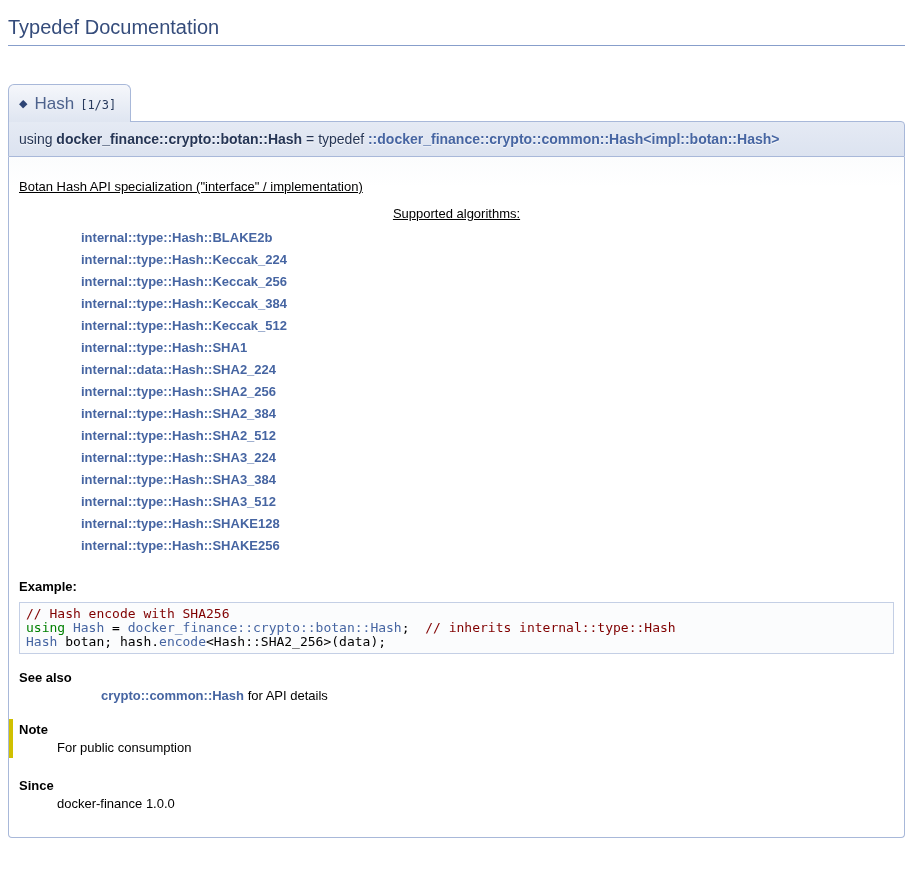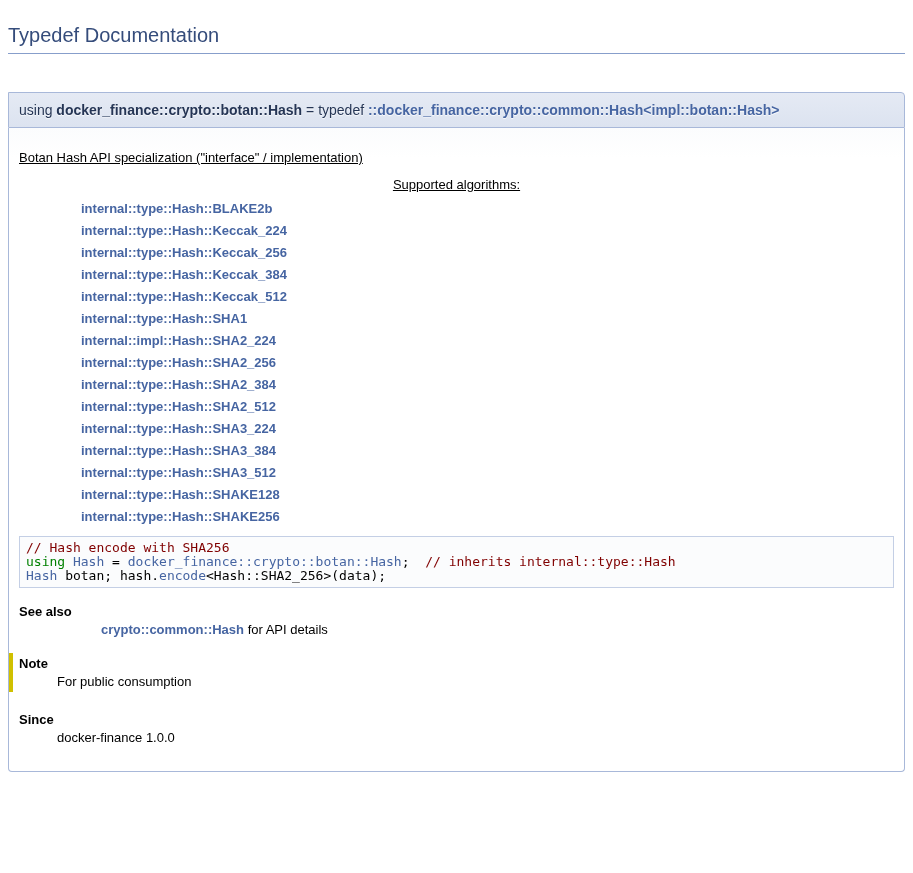--- a/index.html
+++ b/index.html
@@ -5,21 +5,21 @@
   * { box-sizing: border-box; }
   html, body { margin: 0; padding: 0; }
   body {
     background: #ffffff;
     font-family: "Liberation Sans", sans-serif;
     font-size: 13px;
     color: #000000;
     width: 913px;
     min-height: 873px;
   }
-  .page { padding: 16px 8px; }
+  .page { padding: 8px 8px; }
 
   h2.groupheader {
     margin: 0;
     padding: 8px 0 6px;
     font-size: 20px;
     font-weight: normal;
     color: #354C7B;
     border-bottom: 1px solid #879ECB;
   }
 
@@ -101,49 +101,53 @@
 </style>
 </head>
 <body>
 
 <div class="page">
 
   <h2 class="groupheader">Typedef Documentation</h2>
 
   <div class="memitem-block">
 
+    <h2 class="memtitle"><a class="permalink">◆</a><span>Hash</span><span class="overload">[1/3]</span></h2>
 
     <div class="memitem">
 
       <div class="memproto"><span>using </span><b class="proto-name">docker_finance::crypto::botan::Hash</b><span> = typedef </span><a class="proto-link">::docker_finance::crypto::common::Hash&lt;impl::botan::Hash&gt;</a></div>
 
       <div class="memdoc">
 
         <p>Botan Hash API specialization ("interface" / implementation)</p>
 
         <p class="algo-label">Supported algorithms:</p>
 
         <div class="algo-list">
             <a class="el">internal::type::Hash::BLAKE2b</a>
             <a class="el">internal::type::Hash::Keccak_224</a>
             <a class="el">internal::type::Hash::Keccak_256</a>
             <a class="el">internal::type::Hash::Keccak_384</a>
             <a class="el">internal::type::Hash::Keccak_512</a>
             <a class="el">internal::type::Hash::SHA1</a>
-            <a class="el">internal::impl::Hash::SHA2_224</a>
+            <a class="el">internal::data::Hash::SHA2_224</a>
             <a class="el">internal::type::Hash::SHA2_256</a>
             <a class="el">internal::type::Hash::SHA2_384</a>
             <a class="el">internal::type::Hash::SHA2_512</a>
             <a class="el">internal::type::Hash::SHA3_224</a>
             <a class="el">internal::type::Hash::SHA3_384</a>
             <a class="el">internal::type::Hash::SHA3_512</a>
             <a class="el">internal::type::Hash::SHAKE128</a>
             <a class="el">internal::type::Hash::SHAKE256</a>
           </div>
 
+        <dl class="example">
+          <dt>Example:</dt>
+        </dl>
 
         <div class="fragment">
           <div class="line"><span class="code-comment">// Hash encode with SHA256</span></div>
           <div class="line"><span class="code-keyword">using </span><a class="code">Hash</a><span> = </span><a class="code">docker_finance::crypto::botan::Hash</a><span>;  </span><span class="code-comment">// inherits internal::type::Hash</span></div>
           <div class="line"><a class="code">Hash</a><span> botan; hash.</span><a class="code">encode</a><span>&lt;Hash::SHA2_256&gt;(data);</span></div>
         </div>
 
         <dl class="section see">
           <dt>See also</dt>
           <dd><a class="el">crypto::common::Hash</a><span> for API details</span></dd>

